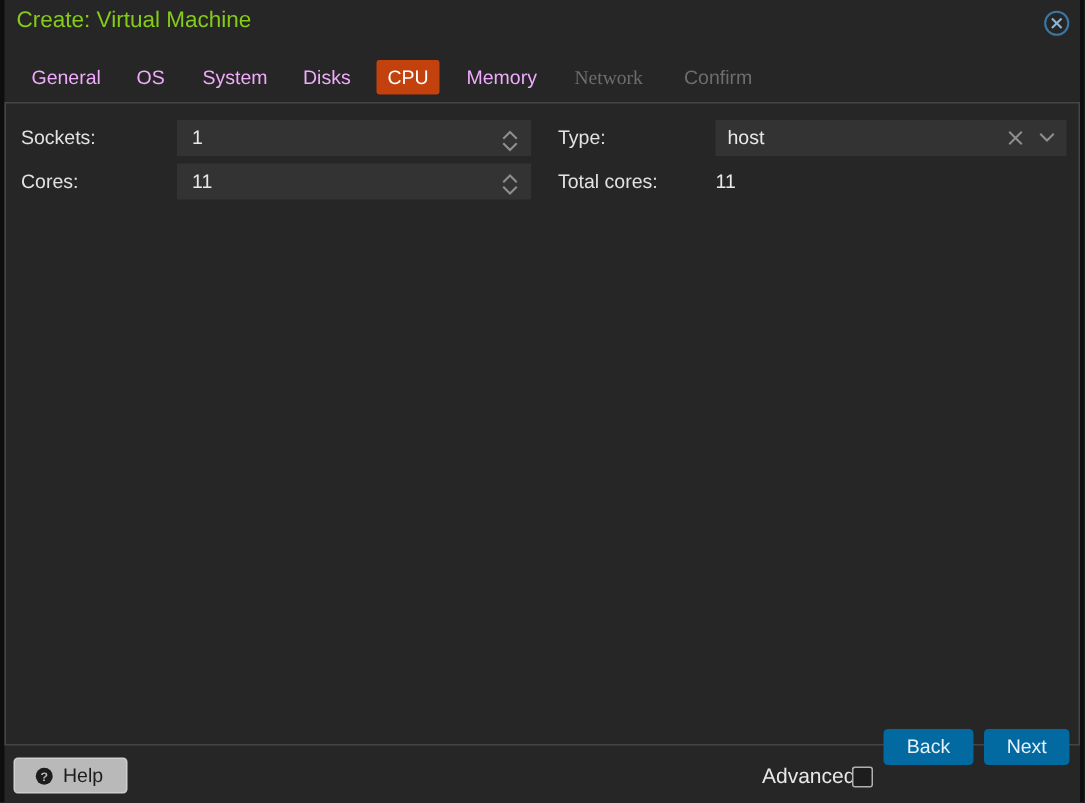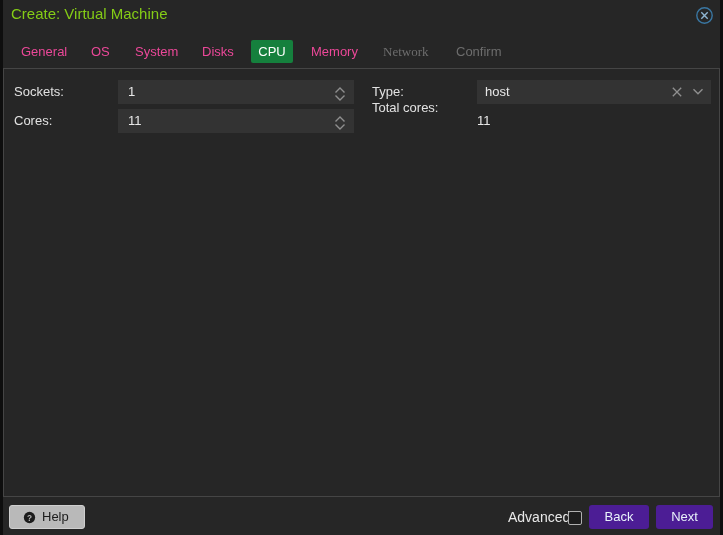--- a/index.html
+++ b/index.html
@@ -4,44 +4,44 @@
 <style>
 * { margin:0; padding:0; box-sizing:border-box; }
 html,body { width:723px; height:535px; background:#262626; font-family:"Liberation Sans", sans-serif; overflow:hidden; position:relative; }
 .abs { position:absolute; }
 
 #edgeL { left:0; top:0; width:3px; height:535px; background:#0e0e0e; }
 #edgeR { right:0; top:0; width:3px; height:535px; background:#0e0e0e; }
 
 #title { left:11px; top:5px; font-size:15px; color:#84cc16; }
 
-.tab { top:40px; height:23px; line-height:23px; font-size:13px; color:#ec4899; }
+.tab { top:40px; height:23px; line-height:23px; font-size:13px; color:#f0abfc; }
 .tab.dis { color:#6d6d6d; }
-#tabcpu { left:251px; top:40px; width:42px; height:23px; background:#15803d; color:#fff;
+#tabcpu { left:251px; top:40px; width:42px; height:23px; background:#c2410c; color:#fff;
   font-size:13px; line-height:23px; text-align:center; border-radius:2px; }
 
 #panel { left:3px; top:68px; width:717px; height:429px; border:1px solid #454545; background:#262626; }
 .lbl { font-size:13px; color:#e2e2e2; height:24px; line-height:24px; }
 .fld { background:#333333; height:24px; font-size:13px; color:#e8e8e8; line-height:24px; }
 #f1 { left:118px; top:80px; width:236px; padding-left:10px; }
 #f2 { left:118px; top:109px; width:236px; padding-left:10px; }
 #f3 { left:477px; top:80px; width:234px; padding-left:8px; }
 #l1 { left:14px; top:80px; }
 #l2 { left:14px; top:109px; }
 #l3 { left:372px; top:80px; }
-#l4 { left:372px; top:96px; }
+#l4 { left:372px; top:109px; }
 #v4 { left:477px; top:109px; font-size:13px; color:#e8e8e8; height:24px; line-height:24px; }
 .trig { pointer-events:none; }
 
 #helpbtn { left:9px; top:505px; width:76px; height:24px; background:#b9b9b9; border:1px solid #cfcfcf;
   border-radius:3px; }
 #helptxt { left:42px; top:505px; height:24px; line-height:24px; font-size:13px; color:#1c1c1c; }
 #adv { left:508px; top:505px; height:24px; line-height:24px; font-size:14px; color:#e8e8e8; }
 #chk { left:568px; top:511px; width:14px; height:14px; border:1.5px solid #b0b0b0; background:#1d1d1d; border-radius:2px; }
-.btn { top:505px; height:24px; background:#4c1d95; border-radius:3px; color:#e8f2fa;
+.btn { top:486px; height:24px; background:#0369a1; border-radius:3px; color:#e8f2fa;
   font-size:13px; line-height:24px; text-align:center; }
 #back { left:589px; width:60px; }
 #next { left:656px; width:57px; }
 </style>
 </head>
 <body>
 <div id="edgeL" class="abs"></div>
 <div id="edgeR" class="abs"></div>
 <div id="title" class="abs">Create: Virtual Machine</div>
 

